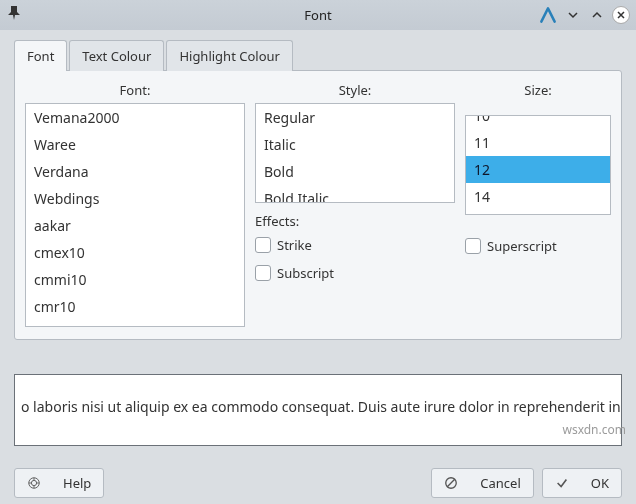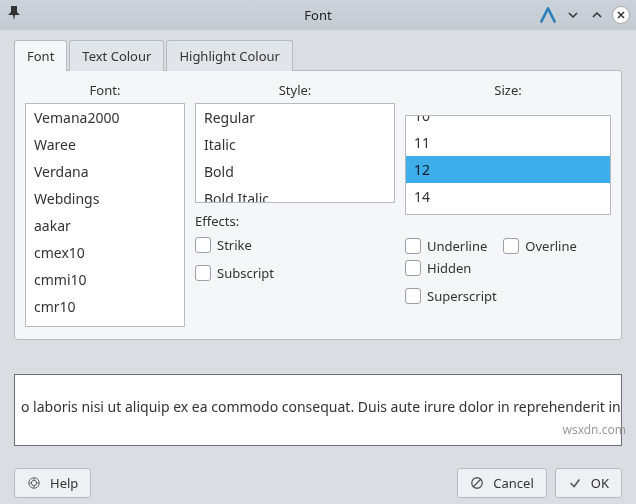--- a/index.html
+++ b/index.html
@@ -22,21 +22,21 @@
 
 
 .tabs { display: flex; gap: 2px; }
 .tab { padding: 6px 12px; border: 1px solid #b5bbc2; background: #e1e5e9; border-bottom: none; border-radius: 3px 3px 0 0; cursor: pointer; }
 .tab.active { background: #f4f6f8; position: relative; z-index: 2; }
 .tabpanel { border: 1px solid #b5bbc2; background: #f4f6f8; border-radius: 0 3px 3px 3px; margin-top: -1px; padding: 8px 10px 12px 10px; height: 270px; }
 
 
 .cols { display: flex; gap: 10px; height: 100%; }
 .col { display: flex; flex-direction: column; }
-.col.font { width: 160px; }
+.col.font { width: 220px; }
 .col.style { width: 200px; }
 .col.size { flex: 1; }
 .colhead { text-align: center; padding: 2px 0 4px 0; font-size: 13px; }
 .listbox { border: 1px solid #b5bbc2; background: #fff; flex: 1; overflow: auto; font-size: 14px; }
 .listbox::-webkit-scrollbar { width: 12px; }
 .listbox::-webkit-scrollbar-thumb { background: #bcc2c9; border-radius: 2px; }
 .item { padding: 4px 8px; cursor: pointer; white-space: nowrap; }
 .item.sel { background: #3daee9; color: #0f172a; }
 .stylebox { height: 100px; flex: 0 0 100px; }
 .sizebox { height: 100px; flex: 0 0 100px; margin-top: 12px; }
@@ -45,21 +45,21 @@
 .efflabel { margin-top: 9px; margin-bottom: 6px; }
 .effrow { display: flex; flex-wrap: wrap; gap: 4px 16px; }
 .chk { display: flex; align-items: center; gap: 6px; cursor: pointer; }
 .chkbox { width: 16px; height: 16px; border: 1px solid #9aa1a8; border-radius: 3px; background: #fff; }
 
 
 .preview { margin-top: 34px; border: 1px solid #6b7178; background: #fff; height: 72px; overflow: hidden; padding: 22px 6px; font-family: "Times New Roman", serif; font-size: 14px; white-space: nowrap; }
 
 
 .bottom { display: flex; justify-content: space-between; margin-top: 22px; }
-.btn { border: 1px solid #b5bbc2; background: #eef1f4; border-radius: 3px; padding: 5px 12px; display: flex; align-items: center; gap: 9px; cursor: pointer; font-size: 13px; }
+.btn { border: 1px solid #b5bbc2; background: #eef1f4; border-radius: 3px; padding: 5px 12px; display: flex; align-items: center; gap: 22px; cursor: pointer; font-size: 13px; }
 .btn svg { width: 14px; height: 14px; }
 .rightbtns { display: flex; gap: 8px; }
 
 
 .wm { position: absolute; right: 10px; bottom: 66px; font-size: 12px; color: #9b9b9b; pointer-events: none; }
 </style>
 </head>
 <body>
 
 <div class="titlebar">
@@ -145,34 +145,20 @@
       <div class="col size">
         <div class="colhead">Size:</div>
         <div class="listbox sizebox" id="size-list">
             <div class="item" style="margin-top: -14px;">10</div>
             <div class="item">11</div>
             <div class="item sel">12</div>
             <div class="item">14</div>
             <div class="item">16</div>
           </div>
         <div style="height:22px"></div>
-        <div class="effrow" style="margin-bottom:10px">
-          <div class="chk">
-              <div class="chkbox"></div>
-              <span>Underline</span>
-            </div>
-          <div class="chk">
-              <div class="chkbox"></div>
-              <span>Overline</span>
-            </div>
-          <div class="chk">
-              <div class="chkbox"></div>
-              <span>Hidden</span>
-            </div>
-        </div>
         <div class="effrow">
           <div class="chk">
               <div class="chkbox"></div>
               <span>Superscript</span>
             </div>
         </div>
       </div>
     </div>
   </div>
 

